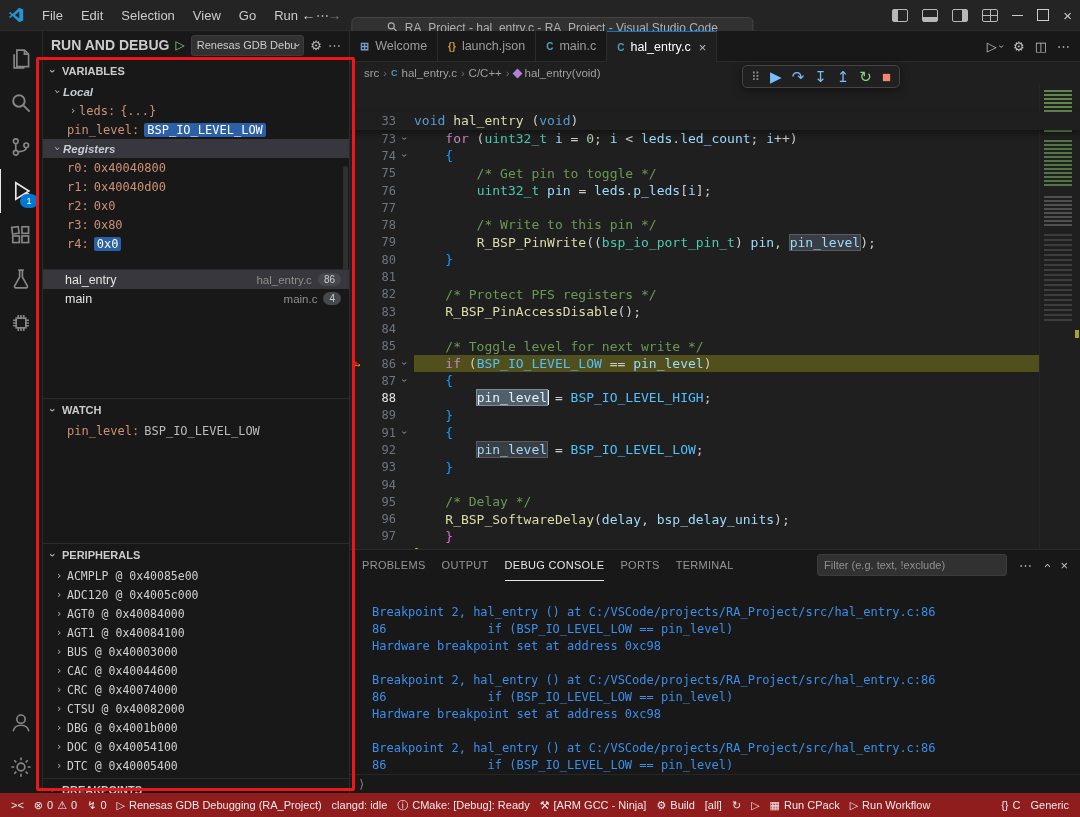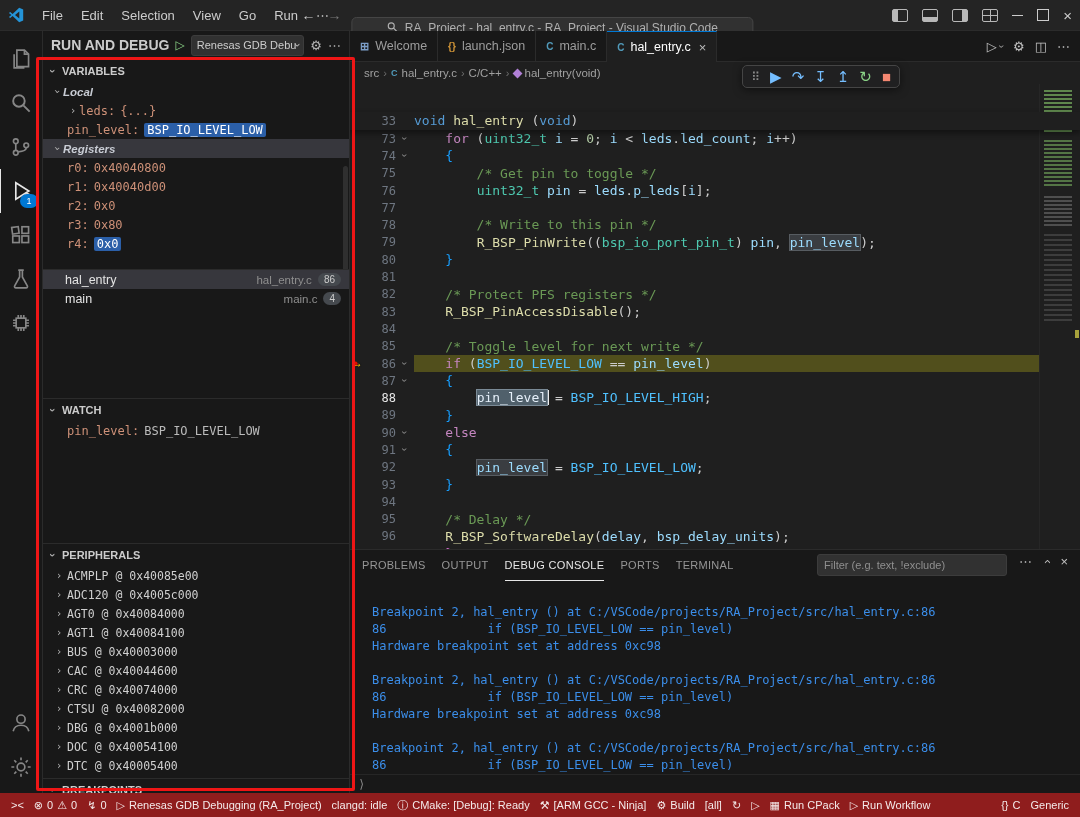--- a/index.html
+++ b/index.html
@@ -131,21 +131,21 @@
   .debug-toolbar{position:absolute;top:34px;right:180px;z-index:10;background:#202021;border:1px solid #454545;
     border-radius:5px;box-shadow:0 2px 8px rgba(0,0,0,.5);display:flex;align-items:center;gap:10px;padding:3px 8px;}
   .grip{color:#8a8a8a;font-size:12px;}
   .dbtn{font-size:15px;line-height:1;}
   
   .panel{height:243px;flex:0 0 243px;background:#181818;border-top:1px solid #2b2b2b;display:flex;flex-direction:column;}
   .panel-head{height:30px;flex:0 0 30px;display:flex;align-items:center;padding:0 12px;}
   .panel-tabs{display:flex;gap:16px;}
   .ptab{font-size:11px;letter-spacing:.3px;color:#969696;height:30px;display:flex;align-items:center;}
   .ptab.active{color:#e7e7e7;border-bottom:1px solid #e7e7e7;}
-  .panel-right{margin-left:auto;display:flex;align-items:flex-start;gap:12px;}
+  .panel-right{margin-left:auto;display:flex;align-items:center;gap:12px;}
   .filter-input{width:176px;height:20px;background:#313131;border:1px solid #3c3c3c;border-radius:3px;
     color:#cccccc;font-size:11px;padding:0 6px;outline:none;font-family:"Liberation Sans",sans-serif;}
   .filter-input::placeholder{color:#8f8f8f;}
   .pact{color:#c2c2c2;font-size:13px;display:inline-block;}
   .pact.rot{transform:rotate(-90deg);}
   .console{flex:1;overflow:hidden;padding:24px 0 0 22px;}
   .console-line{margin:0;font-family:"DejaVu Sans Mono",monospace;font-size:12px;line-height:17px;color:#3b8eea;white-space:pre;}
   .console-input{height:18px;flex:0 0 18px;border-top:1px solid #262626;display:flex;align-items:center;padding-left:8px;
     color:#8a8a8a;font-size:12px;font-family:"DejaVu Sans Mono",monospace;}
   
@@ -625,28 +625,20 @@
               <div class="gut">
                 <span class="margin"></span>
                 <span class="lnum">89</span>
                 <span class="fold nofold">›</span>
               </div>
               <pre class="code-pre"><span class="tk-o">    </span><span class="tk-b3">}</span></pre>
             </div>
             <div class="code-row">
               <div class="gut">
                 <span class="margin"></span>
-                <span class="lnum">90</span>
-                <span class="fold">›</span>
-              </div>
-              <pre class="code-pre"><span class="tk-o">    </span><span class="tk-c">else</span></pre>
-            </div>
-            <div class="code-row">
-              <div class="gut">
-                <span class="margin"></span>
                 <span class="lnum">91</span>
                 <span class="fold">›</span>
               </div>
               <pre class="code-pre"><span class="tk-o">    </span><span class="tk-b3">{</span></pre>
             </div>
             <div class="code-row">
               <div class="gut">
                 <span class="margin"></span>
                 <span class="lnum">92</span>
                 <span class="fold nofold">›</span>

